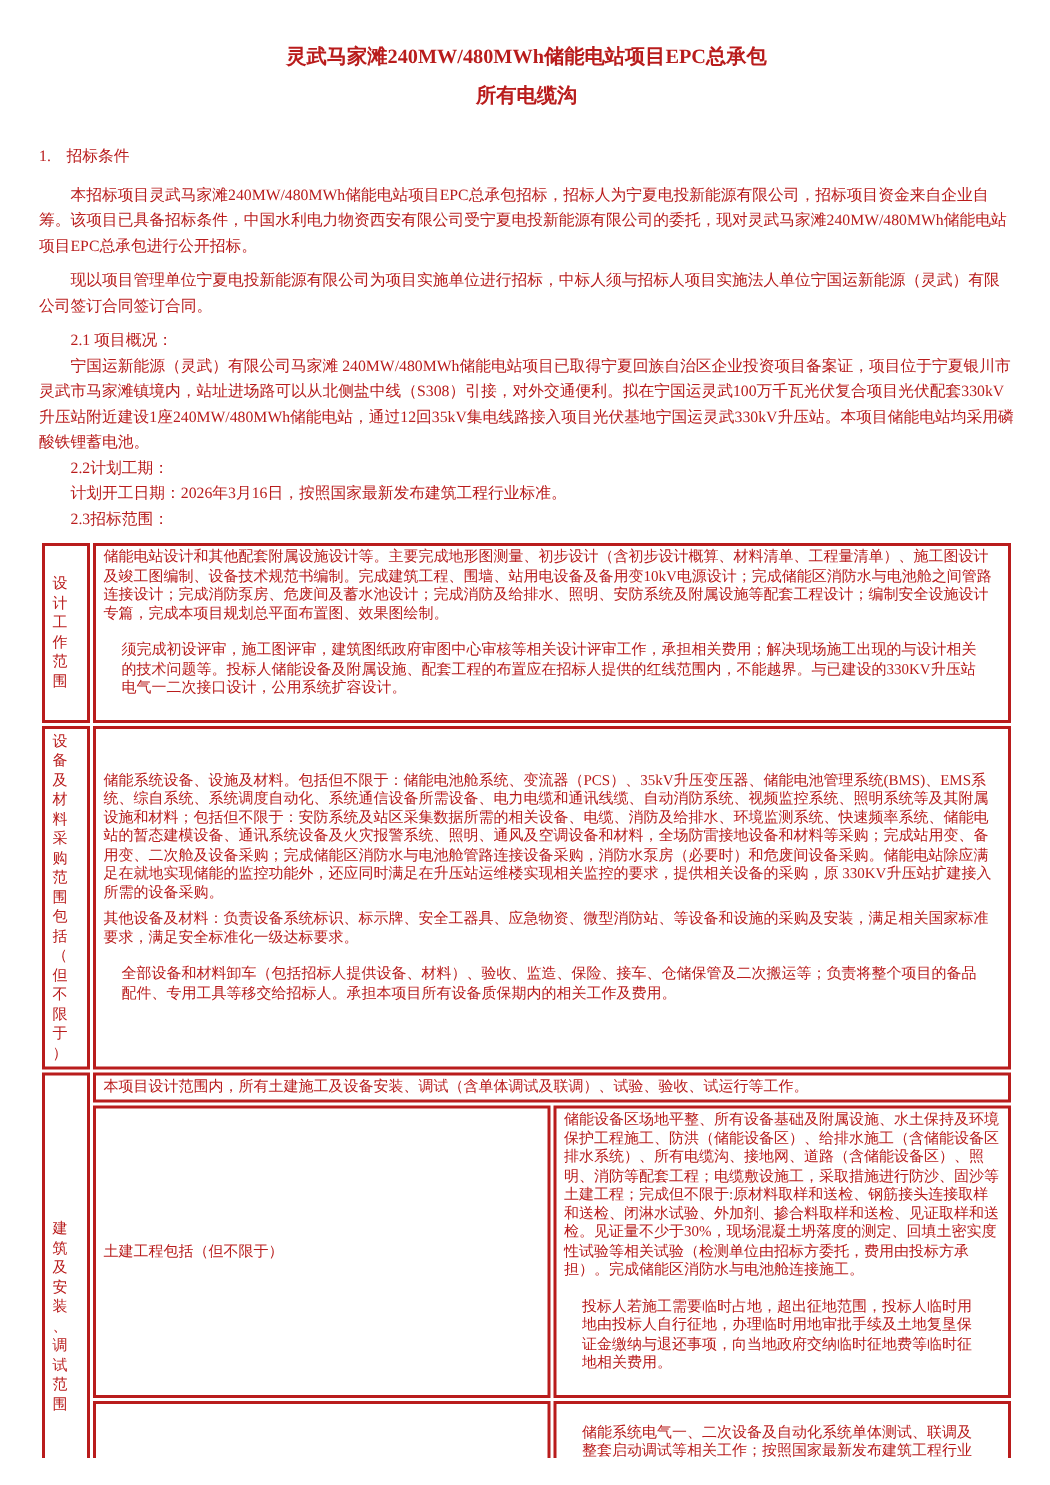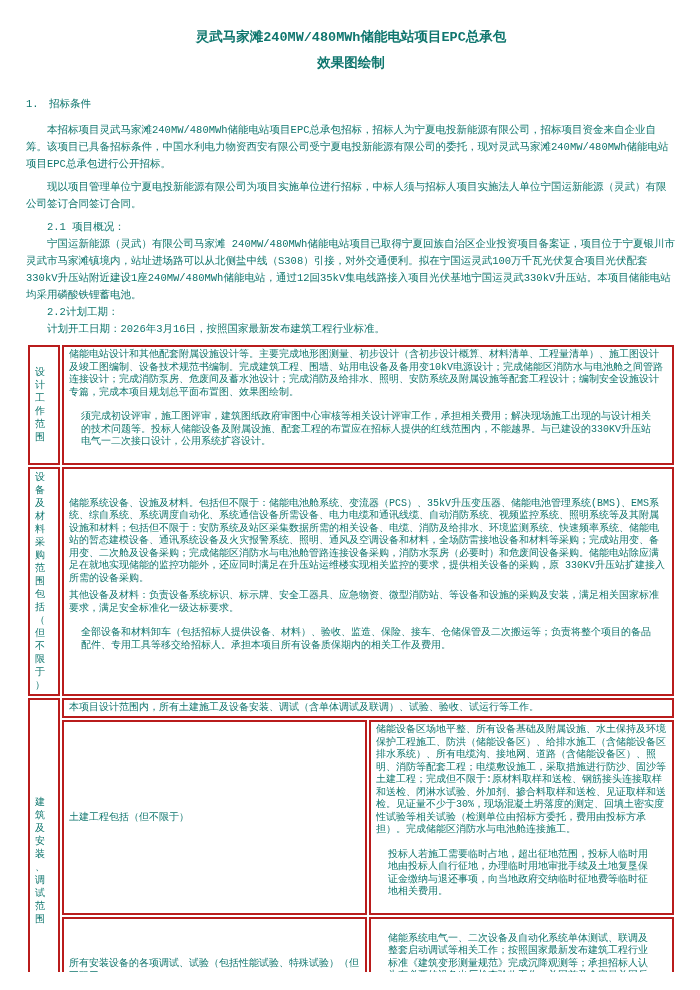--- a/index.html
+++ b/index.html
@@ -2,22 +2,22 @@
 <html><head>
 <meta charset="utf-8">
 <style>
   html,body{margin:0;padding:0;background:#ffffff;}
   .page{
     position:relative;
     width:700px;height:990px;
     margin:0 auto;
     background:#ffffff;
     overflow:hidden;
-    font-family:Liberation Mono, monospace;
-    color:#0f766e;
+    font-family:Liberation Serif, serif;
+    color:#b91c1c;
   }
   .content{padding:28px 24px 0 26px;}
   .title-block{margin-bottom:22px;}
   .doc-title{
     text-align:center;
     font-weight:bold;
     font-size:13.5px;
     line-height:20px;
   }
   .doc-subtitle{margin-top:6px;}
@@ -64,33 +64,34 @@
   }
 </style>
 </head>
 <body>
 
 <div class="page">
   <div class="content">
 
     <div class="title-block">
       <div class="doc-title">灵武马家滩240MW/480MWh储能电站项目EPC总承包</div>
-      <div class="doc-title doc-subtitle">效果图绘制</div>
+      <div class="doc-title doc-subtitle">所有电缆沟</div>
     </div>
 
     <div class="body-text">
 
       <div class="sec-heading">1.　招标条件</div>
       <p class="para">本招标项目灵武马家滩240MW/480MWh储能电站项目EPC总承包招标，招标人为宁夏电投新能源有限公司，招标项目资金来自企业自筹。该项目已具备招标条件，中国水利电力物资西安有限公司受宁夏电投新能源有限公司的委托，现对灵武马家滩240MW/480MWh储能电站项目EPC总承包进行公开招标。</p>
       <p class="para">现以项目管理单位宁夏电投新能源有限公司为项目实施单位进行招标，中标人须与招标人项目实施法人单位宁国运新能源（灵武）有限公司签订合同签订合同。</p>
 
       <div class="sub-heading">2.1 项目概况：</div>
       <p class="line">宁国运新能源（灵武）有限公司马家滩 240MW/480MWh储能电站项目已取得宁夏回族自治区企业投资项目备案证，项目位于宁夏银川市灵武市马家滩镇境内，站址进场路可以从北侧盐中线（S308）引接，对外交通便利。拟在宁国运灵武100万千瓦光伏复合项目光伏配套330kV升压站附近建设1座240MW/480MWh储能电站，通过12回35kV集电线路接入项目光伏基地宁国运灵武330kV升压站。本项目储能电站均采用磷酸铁锂蓄电池。</p>
       <div class="sub-heading">2.2计划工期：</div>
       <p class="line">计划开工日期：2026年3月16日，按照国家最新发布建筑工程行业标准。</p>
+      <div class="sub-heading">2.3招标范围：</div>
 
       <table class="scope">
         <tbody>
           <tr>
             <td class="lbl">设计工作范围</td>
             <td class="cell" colspan="2">
               <p>储能电站设计和其他配套附属设施设计等。主要完成地形图测量、初步设计（含初步设计概算、材料清单、工程量清单）、施工图设计及竣工图编制、设备技术规范书编制。完成建筑工程、围墙、站用电设备及备用变10kV电源设计；完成储能区消防水与电池舱之间管路连接设计；完成消防泵房、危废间及蓄水池设计；完成消防及给排水、照明、安防系统及附属设施等配套工程设计；编制安全设施设计专篇，完成本项目规划总平面布置图、效果图绘制。</p>
               <p>须完成初设评审，施工图评审，建筑图纸政府审图中心审核等相关设计评审工作，承担相关费用；解决现场施工出现的与设计相关的技术问题等。投标人储能设备及附属设施、配套工程的布置应在招标人提供的红线范围内，不能越界。与已建设的330KV升压站电气一二次接口设计，公用系统扩容设计。</p>
             </td>
           </tr>

